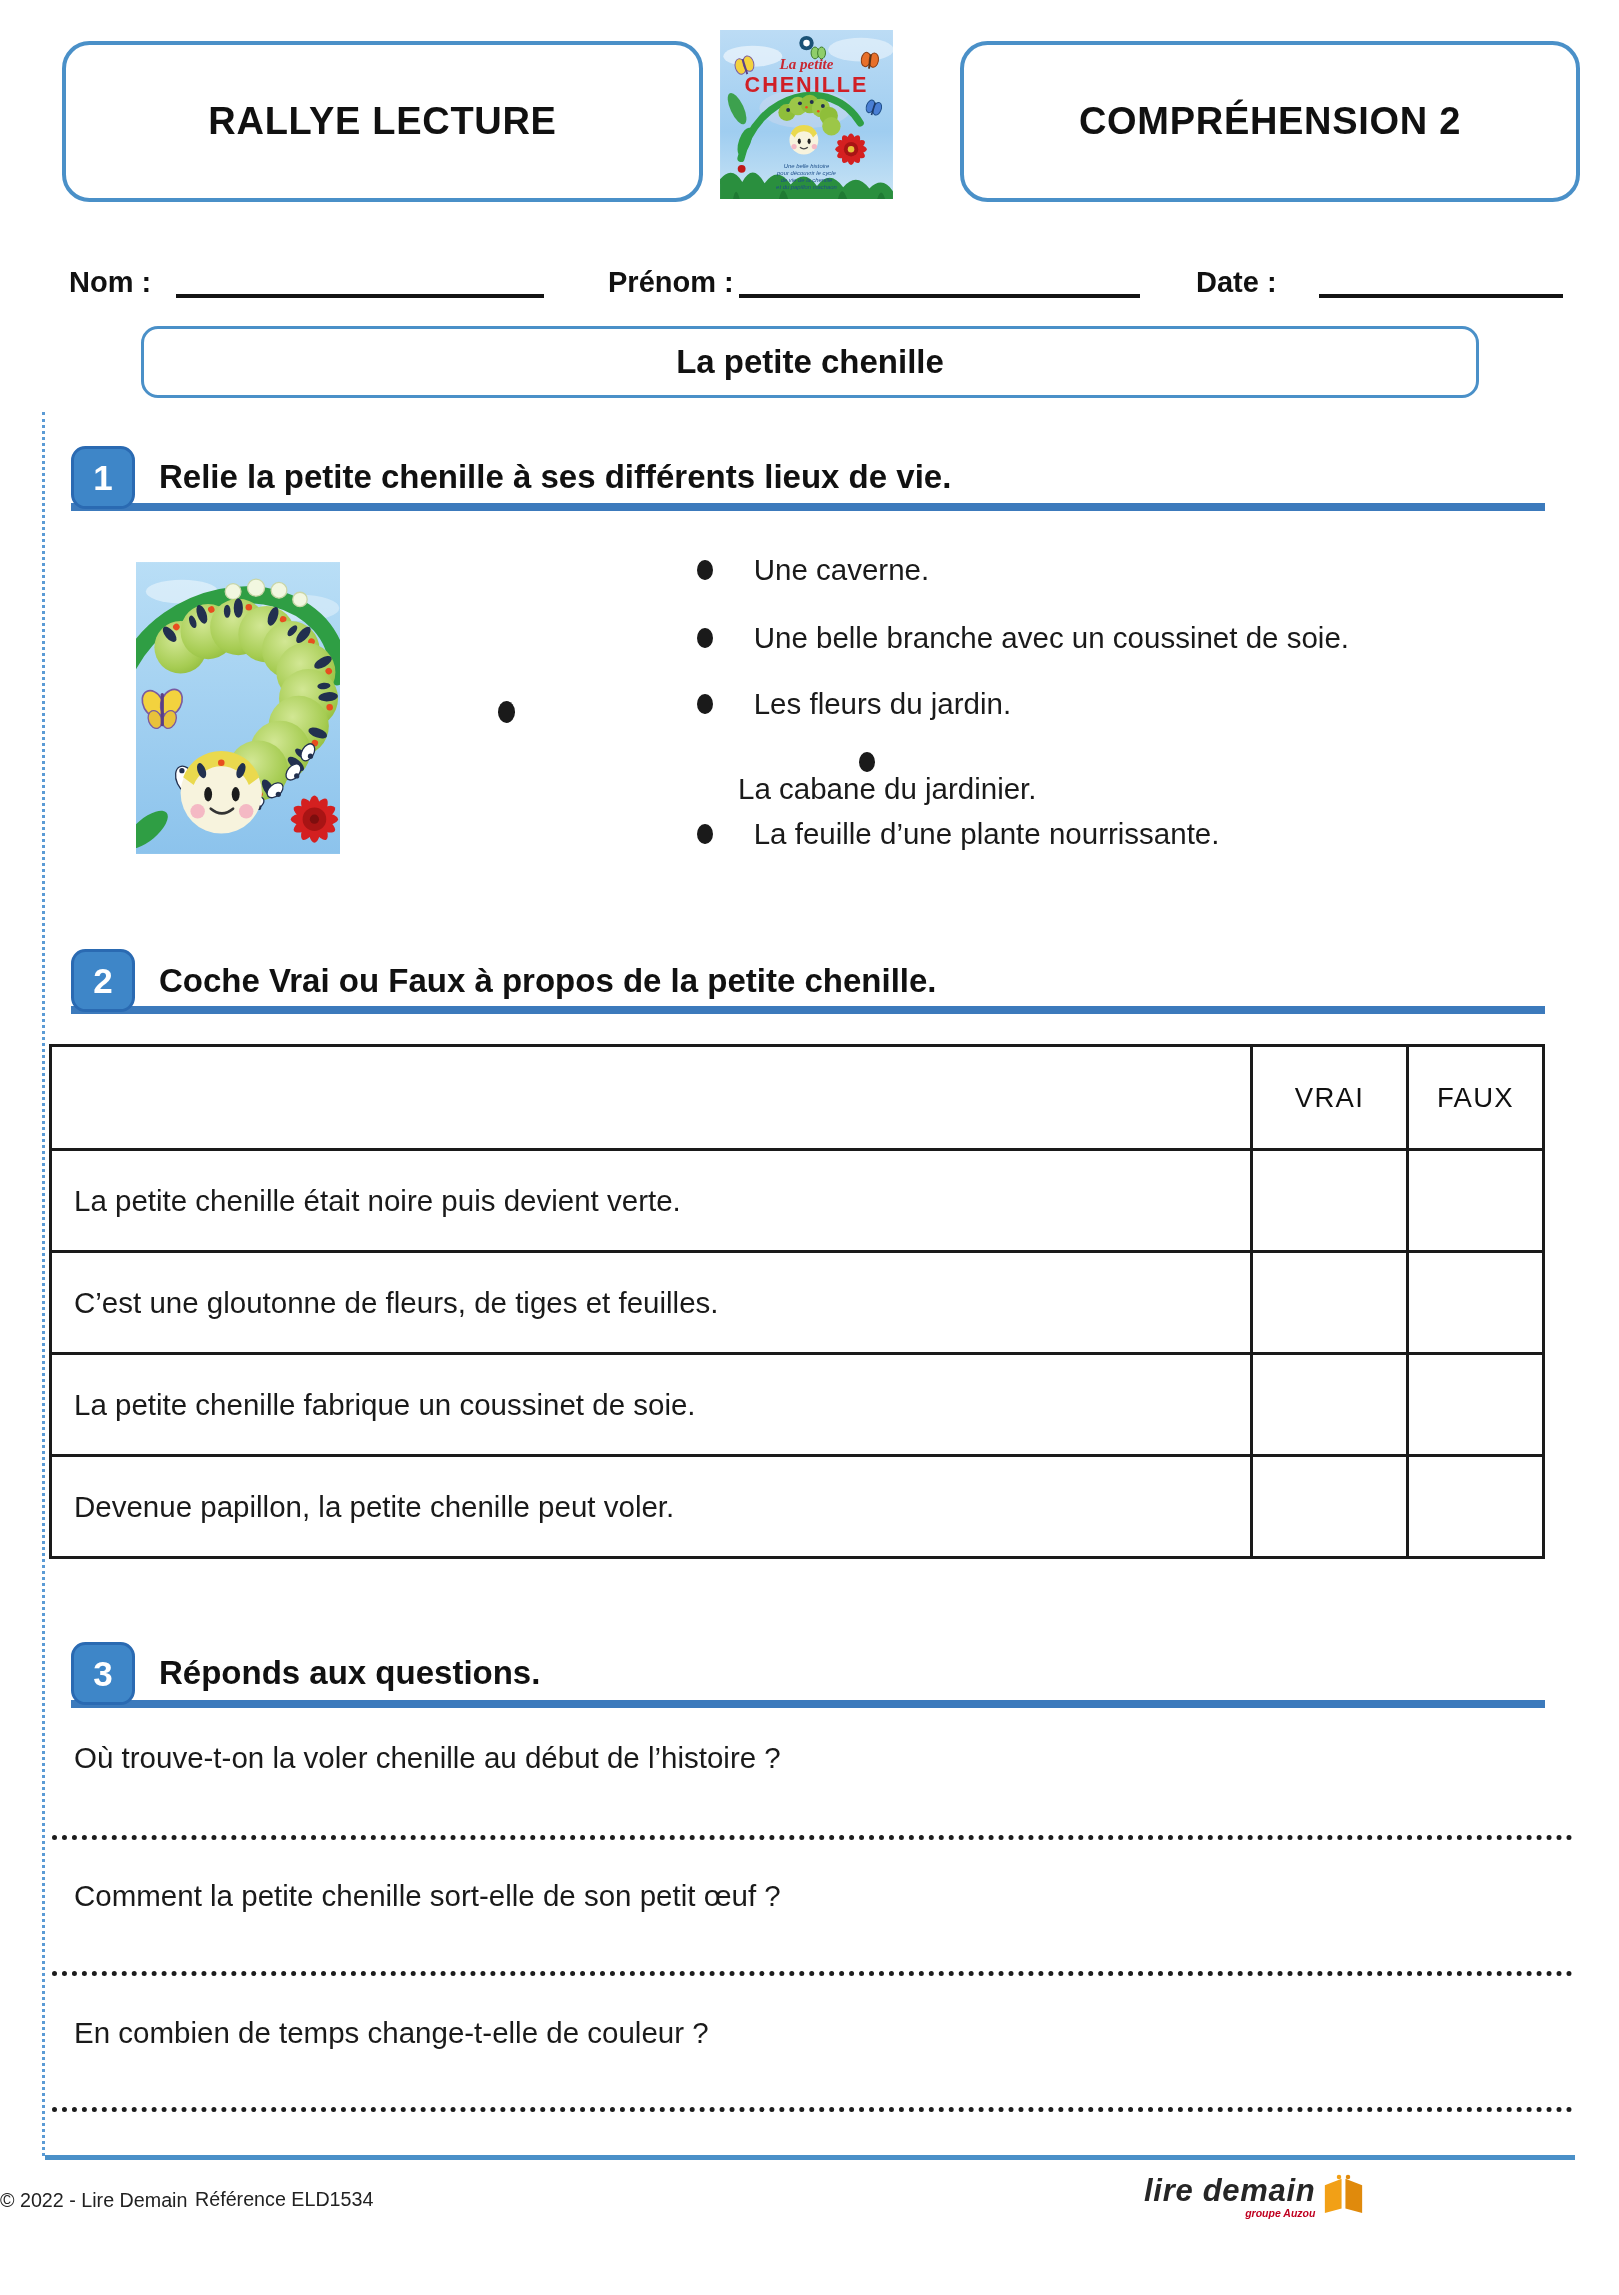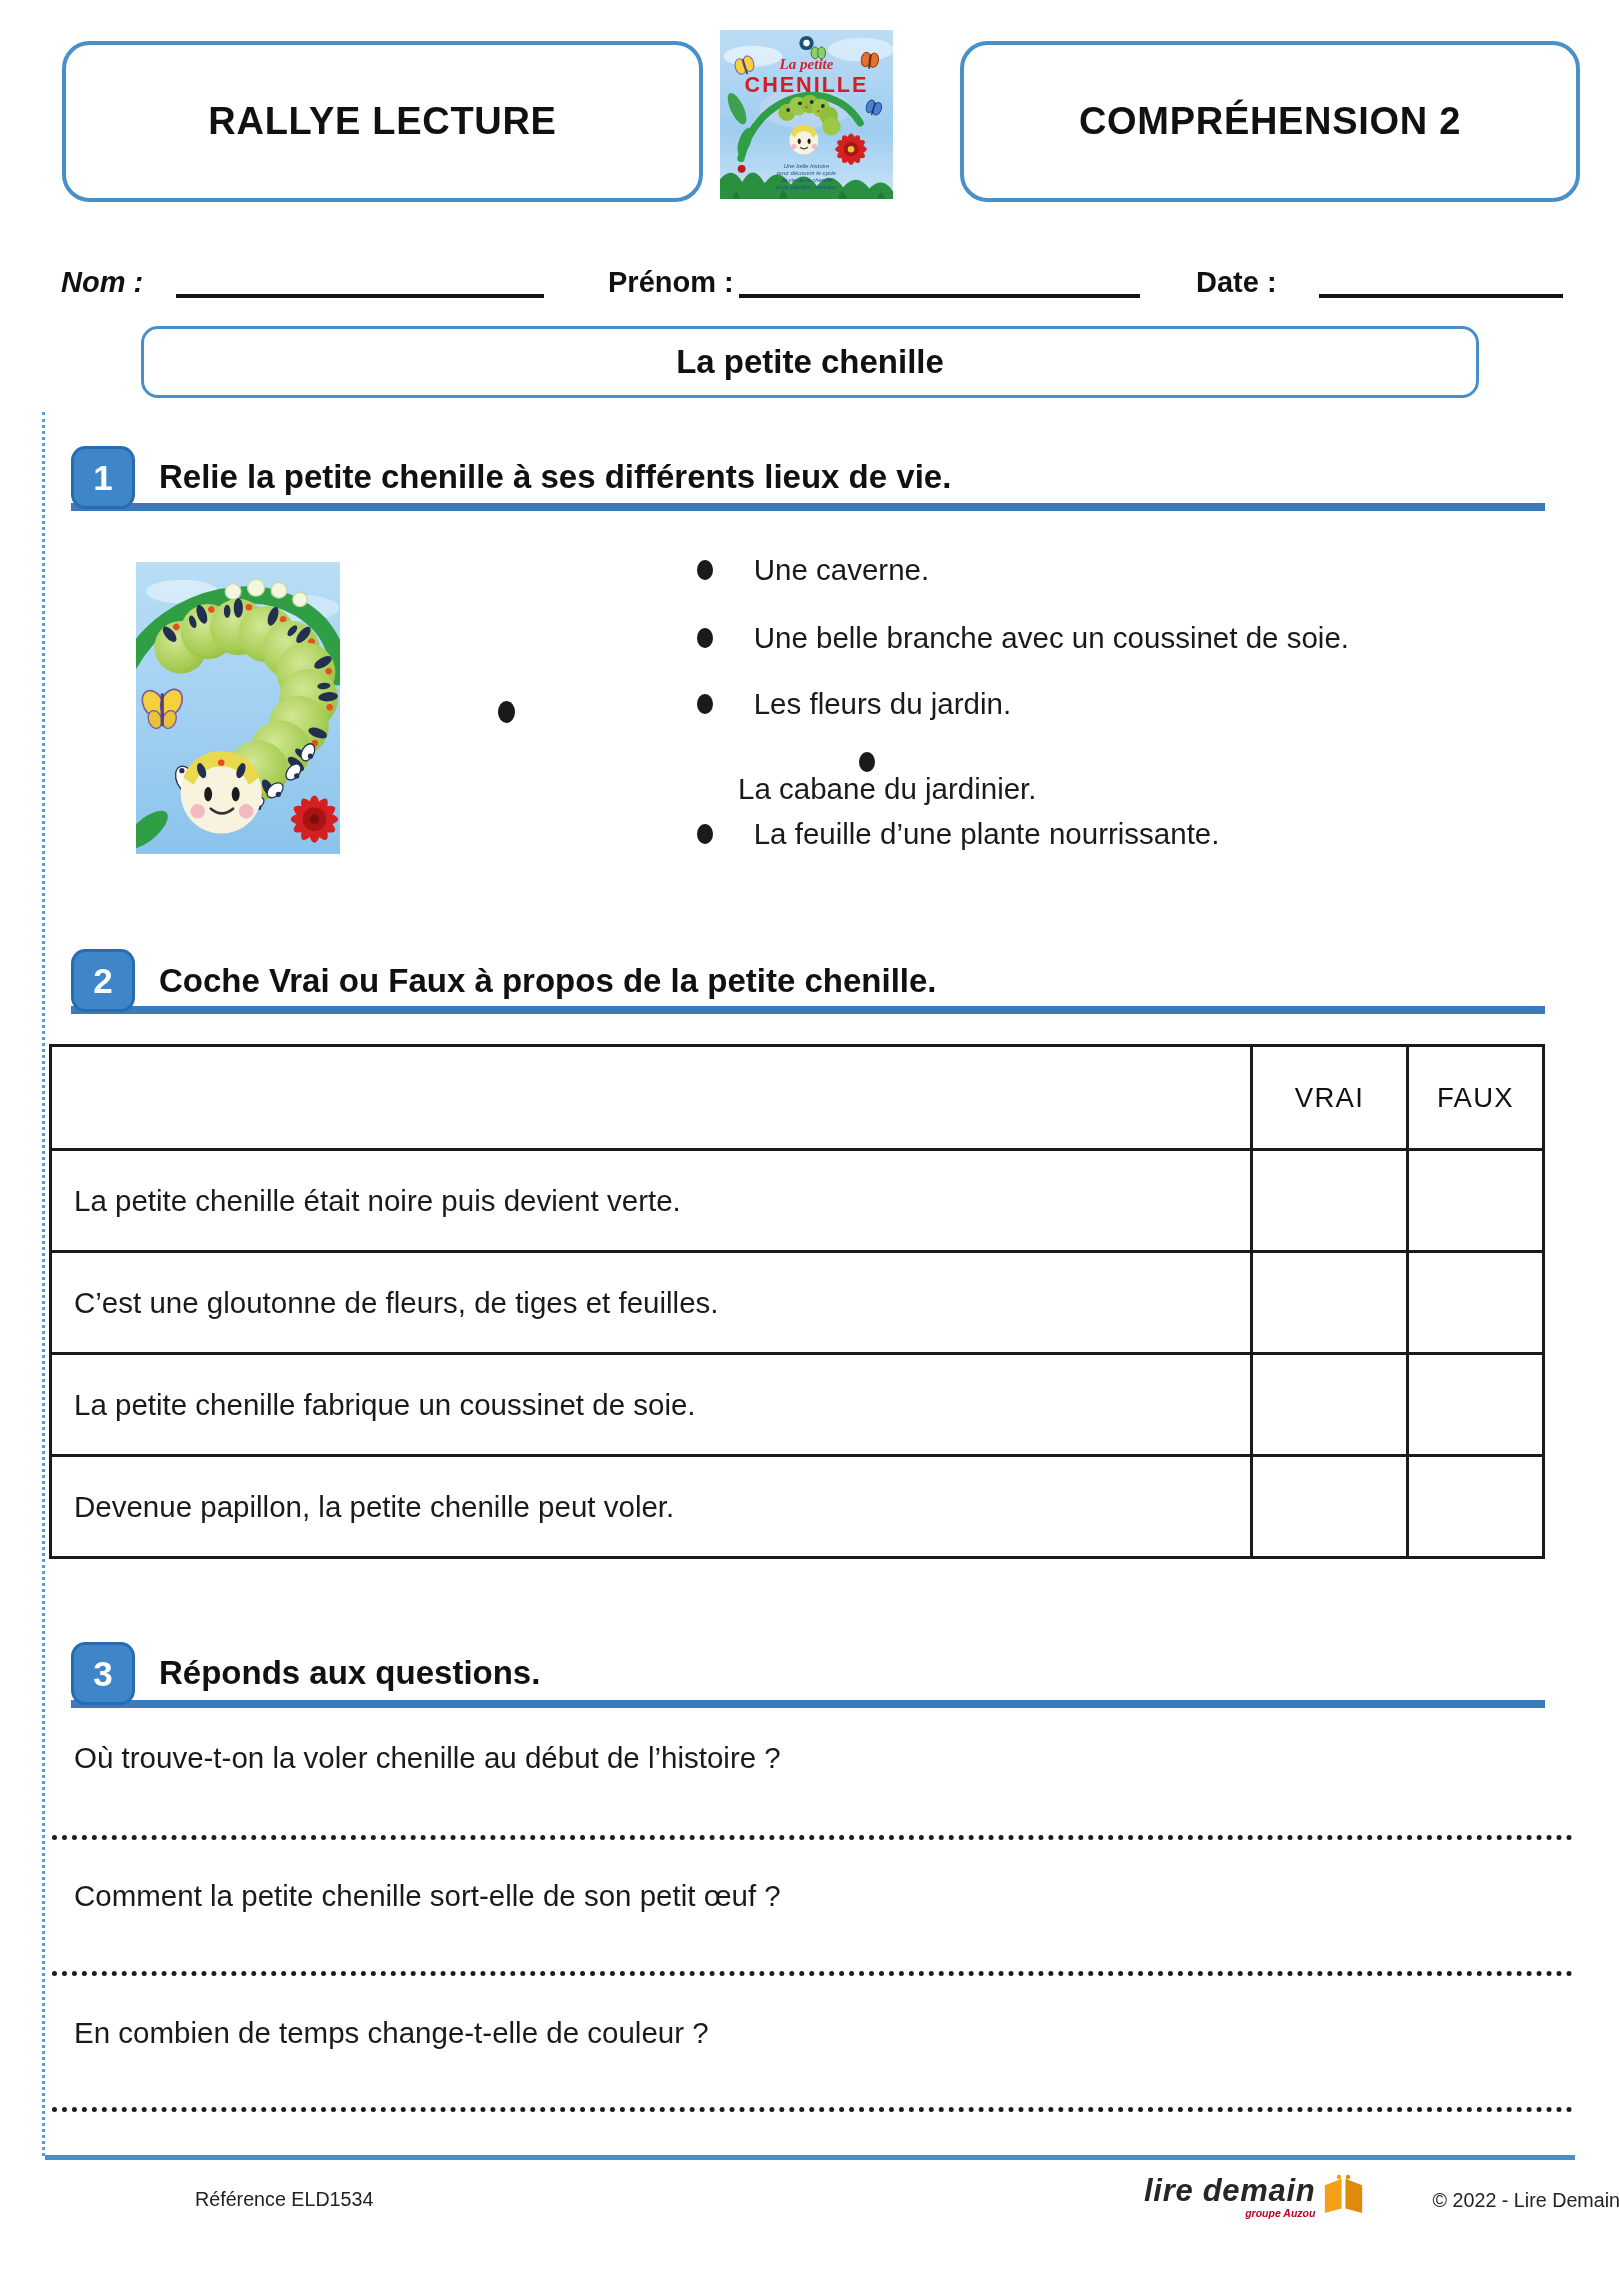--- a/index.html
+++ b/index.html
@@ -47,21 +47,21 @@
   #tf-table th{height:104px;font-size:27.5px;font-weight:400;letter-spacing:1.3px;color:#111;text-align:center;}
   #tf-table td.stm{height:102px;font-size:29.5px;font-weight:400;padding-left:22px;text-align:left;color:#1a1a1a;margin-left:44px;}
   .c-vrai{width:156px;} .c-faux{width:136px;}
 
   
   .question{position:absolute;left:74px;font-size:29.5px;color:#1a1a1a;white-space:nowrap;}
   .answer-line{position:absolute;left:52px;width:1521px;height:10.5px;border-bottom:5.9px dotted #1c1c1c;}
 
   
   #f-ref{position:absolute;left:195px;top:2188px;font-size:19.7px;color:#222;}
-  #f-copy{position:absolute;left:0;top:2189px;width:1620px;text-align:right;font-size:19.7px;color:#222;}
+  #f-copy{position:absolute;left:0;top:2189px;width:1620px;text-align:left;font-size:19.7px;color:#222;}
   #logo{position:absolute;left:1144px;top:2175px;display:flex;align-items:flex-start;}
   #logo-textcol{display:flex;flex-direction:column;align-items:flex-end;}
   #logo-main{font-size:31px;font-weight:bold;font-style:italic;color:#262626;letter-spacing:0.7px;line-height:31px;}
   #logo-sub{font-size:10.5px;font-style:italic;color:#c00020;margin-top:1.3px;font-weight:bold;text-align:center;}
   #logo-icon{margin-left:5.2px;margin-top:-2.6px;}
 </style>
 </head>
 <body>
 
 <div class="page">
@@ -158,21 +158,21 @@
       <text x="132" y="221" text-anchor="middle" font-size="9" font-style="italic" fill="#1d4e89">pour découvrir le cycle</text>
       <text x="132" y="232" text-anchor="middle" font-size="9" font-style="italic" fill="#1d4e89">de vie de la chenille</text>
       <text x="132" y="243" text-anchor="middle" font-size="9" font-style="italic" fill="#1d4e89">et du papillon machaon</text>
     </svg>
   </div>
 
   <div class="hbox" id="hbox-right">
     <span>COMPRÉHENSION 2</span>
   </div>
 
-  <span class="idlabel" style="left:61px;font-style:italic;">Nom :</span>
+  <span class="idlabel" style="left:69px;">Nom :</span>
   <div class="wline" style="left:176px;width:368px;"></div>
   <span class="idlabel" style="left:608px;">Prénom :</span>
   <div class="wline" style="left:739px;width:401px;"></div>
   <span class="idlabel" style="left:1196px;">Date :</span>
   <div class="wline" style="left:1319px;width:244px;"></div>
 
   <div id="titlebox">
     <span>La petite chenille</span>
   </div>
 

